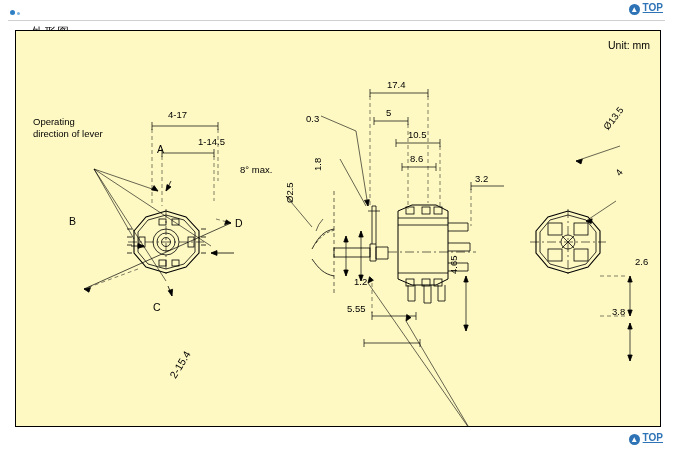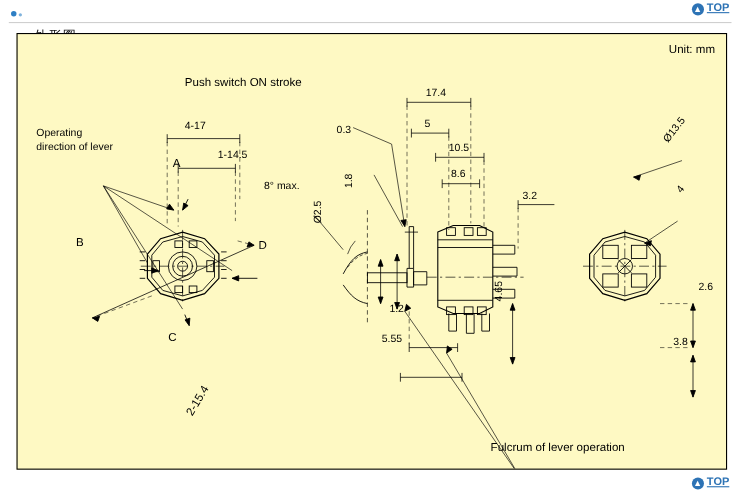--- a/index.html
+++ b/index.html
@@ -314,22 +314,20 @@
     </div>
 
     <div class="lbl" style="left:17px; top:85px;">Operating</div>
     <div class="lbl" style="left:17px; top:97px;">direction of lever</div>
 
     <div class="lbl big" style="left:141px; top:112px;">A</div>
     <div class="lbl big" style="left:53px; top:184px;">B</div>
     <div class="lbl big" style="left:137px; top:270px;">C</div>
     <div class="lbl big" style="left:219px; top:186px;">D</div>
 
-    <div class="lbl big" style="left:152px; top:38px;">Push switch ON stroke</div>
-    <div class="lbl big" style="left:430px; top:370px;">Fulcrum of lever operation</div>
 
     <div class="lbl" style="left:371px; top:48px;">17.4</div>
     <div class="lbl" style="left:370px; top:76px;">5</div>
     <div class="lbl" style="left:392px; top:98px;">10.5</div>
     <div class="lbl" style="left:394px; top:122px;text-align:center;">8.6</div>
     <div class="lbl" style="left:459px; top:142px;">3.2</div>
     <div class="lbl" style="left:290px; top:82px;">0.3</div>
     <div class="lbl" style="left:224px; top:133px;">8° max.</div>
 
     <div class="lbl" style="left:268px; top:172px;">

